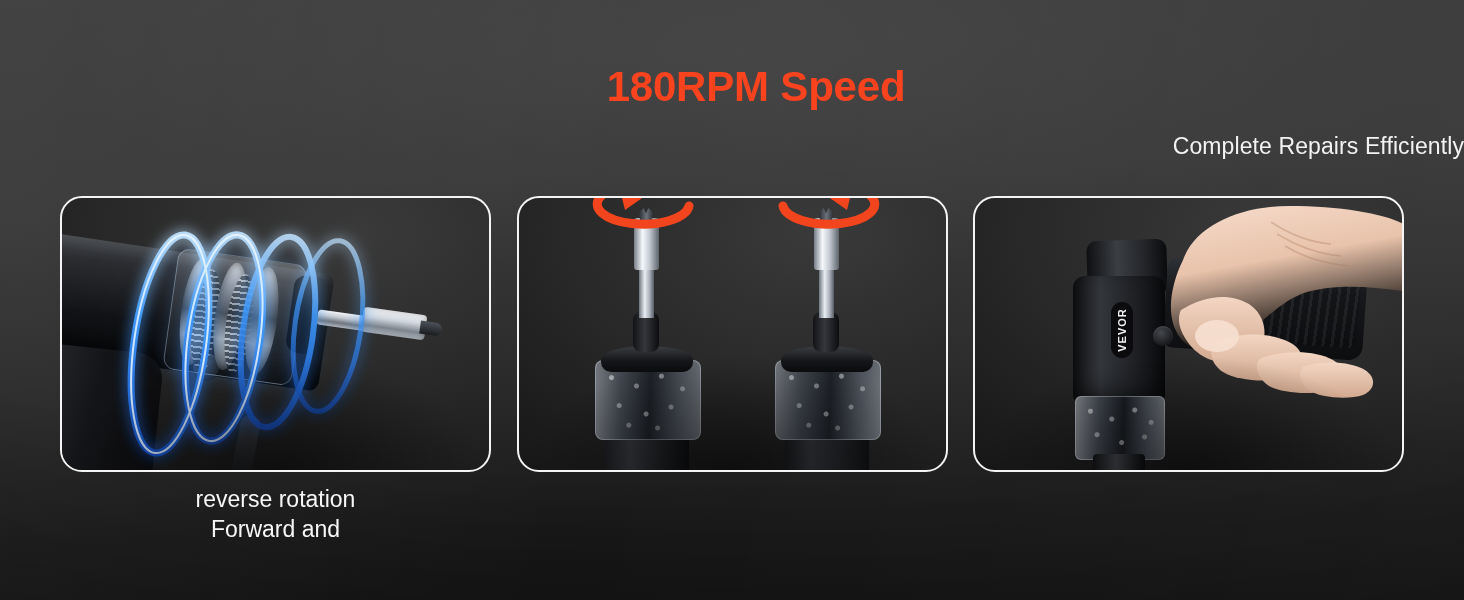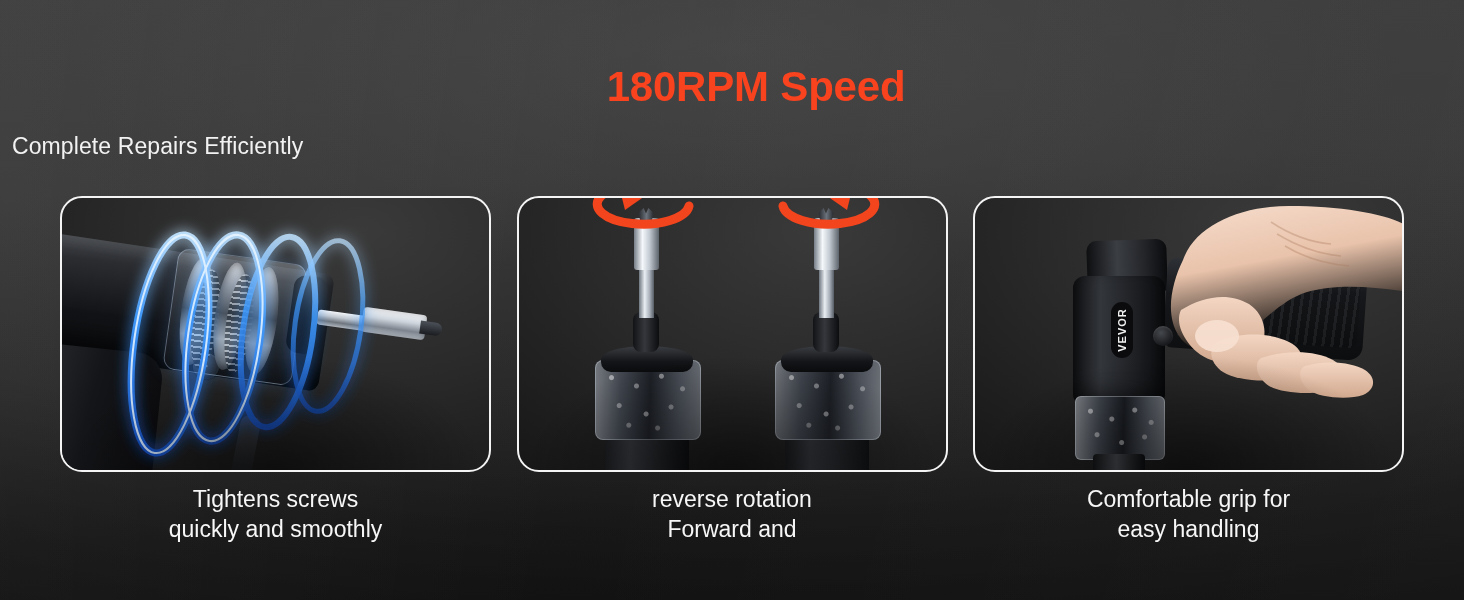--- a/index.html
+++ b/index.html
@@ -42,21 +42,21 @@
     font-weight: bold;
     letter-spacing: -0.2px;
     color: #f9431f;
     line-height: 1.1;
     padding-left: 48px;
   }
   .subhead {
     position: absolute;
     left: 12px; right: 0;
     top: 133px;
-    text-align: left;
+    text-align: right;
     font-size: 23px;
     font-weight: normal;
     color: #f2f2f2;
     letter-spacing: 0.1px;
   }
 
   
   .cards {
     position: absolute;
     top: 196px;
@@ -569,26 +569,18 @@
           <ellipse cx="96" cy="136" rx="22" ry="16" fill="#f7e0d2" opacity="0.9"></ellipse>
         </svg>
         <div class="soft-shadow"></div>
       </div>
     </div>
 
   </div>
 
   <div class="captions">
     <div class="caption">
-      <span class="l">Tightens screws</span>
-      <span class="l">quickly and smoothly</span>
-    </div>
-    <div class="caption">
       <span class="l">reverse rotation</span>
       <span class="l">Forward and</span>
     </div>
-    <div class="caption">
-      <span class="l">Comfortable grip for</span>
-      <span class="l">easy handling</span>
-    </div>
   </div>
 
 </div>
 
 </body></html>

